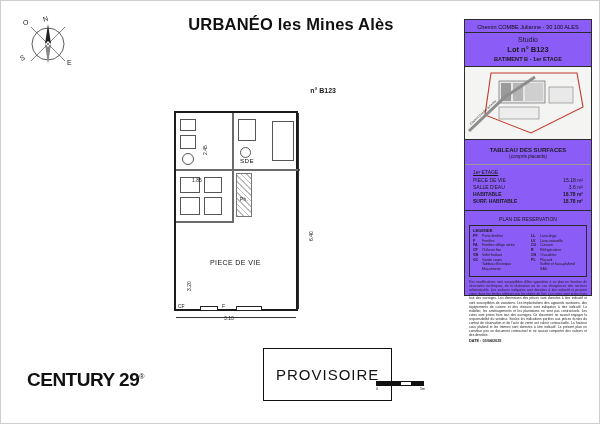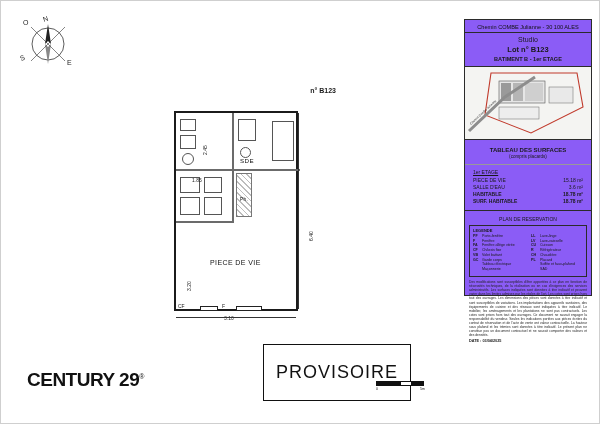--- a/index.html
+++ b/index.html
@@ -91,21 +91,21 @@
   .datetxt{font-size:3.8px;margin:1px 4px 0;font-weight:bold;}
   
   .brand{
     position:absolute;left:26px;bottom:32px;
     font-size:19px;font-weight:bold;letter-spacing:-0.5px;color:#111;
   }
   .brand sup{font-size:7px;vertical-align:super;font-weight:normal;}
   .provisoire{
     position:absolute;left:262px;bottom:22px;
     border:1.6px solid #111;padding:17px 12px;
-    font-size:18px;letter-spacing:1px;color:#111;
+    font-size:15px;letter-spacing:1px;color:#111;
   }
   .scalebar{position:absolute;left:375px;bottom:28px;width:60px;height:18px;}
   .scalebar .bar{position:absolute;left:0;top:4px;height:5px;width:48px;background:#111;}
   .scalebar .bar2{position:absolute;left:24px;top:4px;height:5px;width:12px;background:#fff;border:1px solid #111;box-sizing:border-box;}
   .scalebar .lbl{position:absolute;top:10px;font-size:3.6px;}
 </style>
 </head>
 <body>
 
 <div class="page">
@@ -117,20 +117,21 @@
       <polygon points="29,49 32,29 29,32 26,29" fill="#888"></polygon>
       <line x1="12" y1="12" x2="46" y2="46" stroke="#333" stroke-width="0.6"></line>
       <line x1="46" y1="12" x2="12" y2="46" stroke="#333" stroke-width="0.6"></line>
       <text x="25" y="7" font-size="7" font-family="Liberation Sans, sans-serif" fill="#222" transform="rotate(-20 25 7)">N</text>
       <text x="2" y="46" font-size="7" font-family="Liberation Sans, sans-serif" fill="#222" transform="rotate(-20 2 46)">S</text>
       <text x="48" y="50" font-size="7" font-family="Liberation Sans, sans-serif" fill="#222">E</text>
       <text x="4" y="10" font-size="7" font-family="Liberation Sans, sans-serif" fill="#222">O</text>
     </svg>
   </div>
 
+  <div class="main-title">URBANÉO les Mines Alès</div>
 
   <div class="plan-wrap">
     <div class="lot-label">n° B123</div>
 
     <div class="plan-outline">
 
       <div class="thinwall" style="left:0;top:56px;width:56px;height:1.6px;"></div>
       <div class="thinwall" style="left:56px;top:0;width:1.6px;height:58px;"></div>
       <div class="thinwall" style="left:56px;top:56px;width:68px;height:1.6px;"></div>
       <div class="thinwall" style="left:56px;top:56px;width:1.6px;height:52px;"></div>

